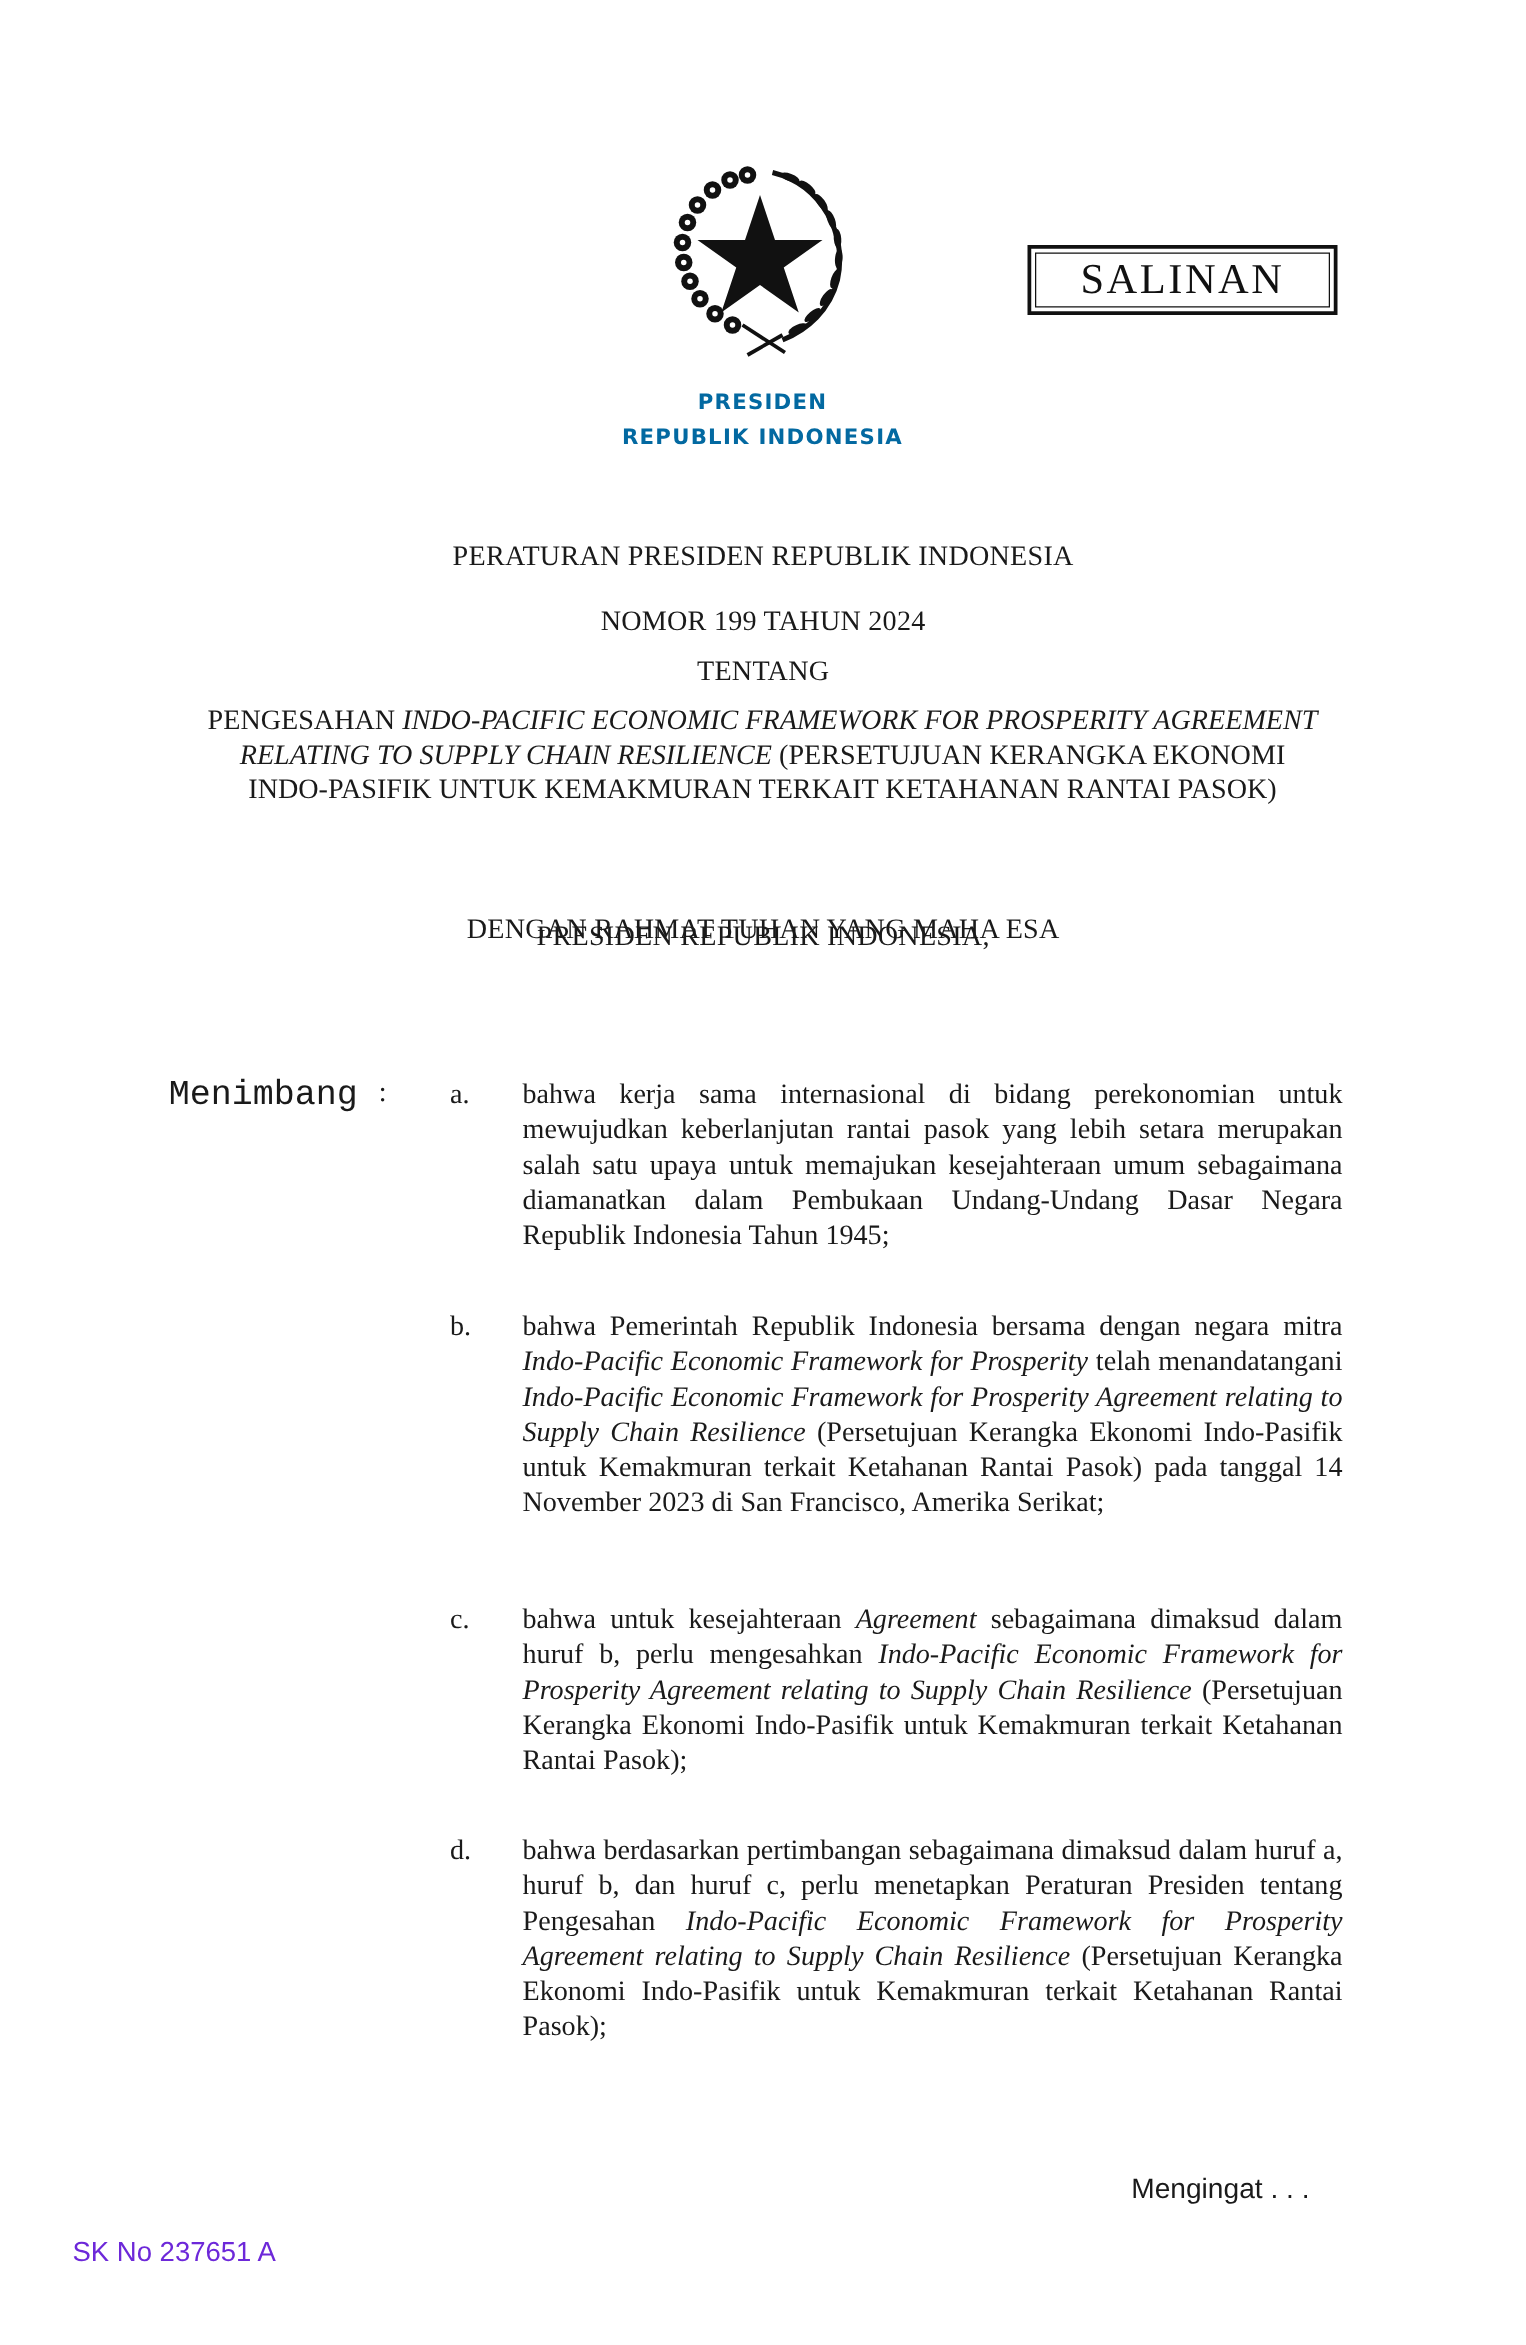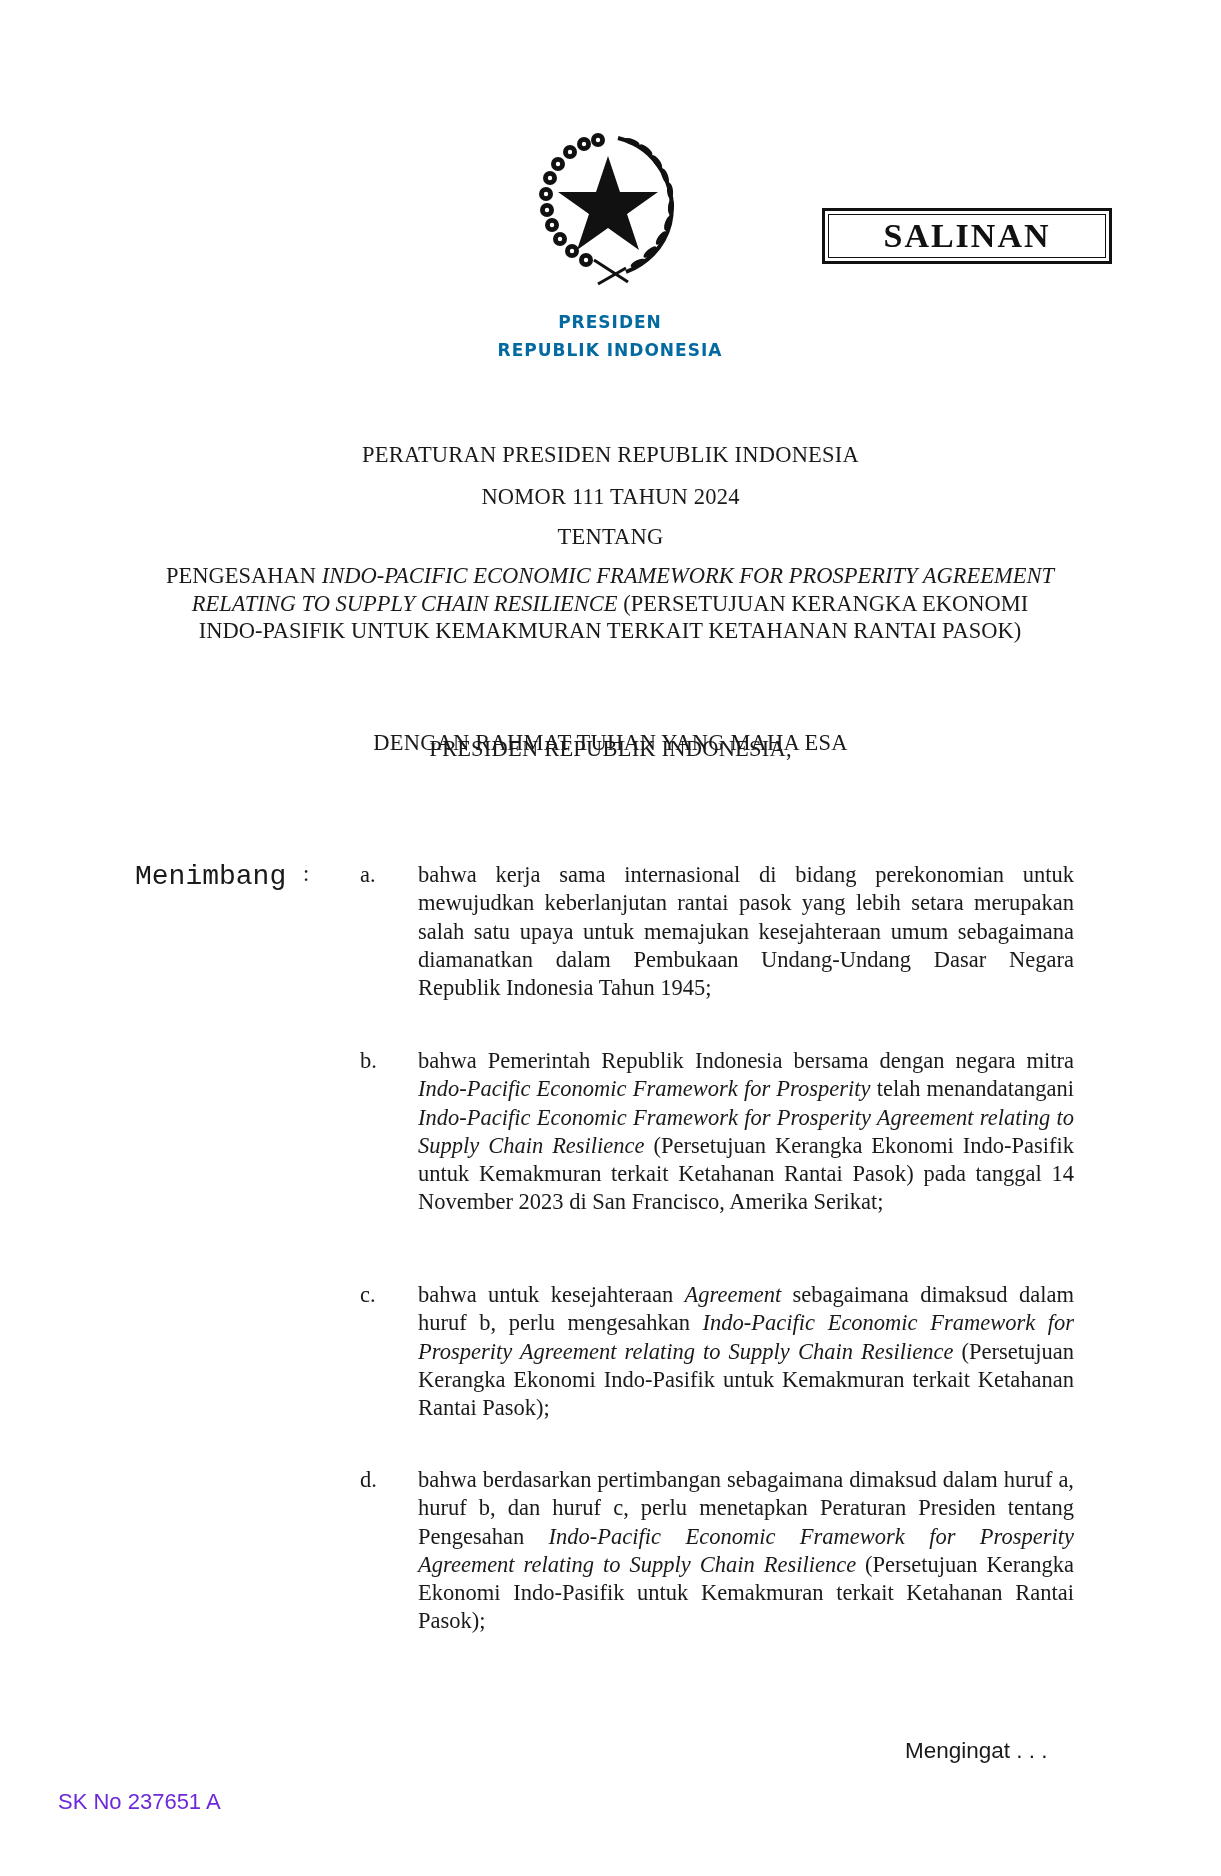--- a/index.html
+++ b/index.html
@@ -17,34 +17,34 @@
     .emblem-caption {
       left: 430px; width: 360px; text-align: center;
       font-family: "DejaVu Sans", "Liberation Sans", sans-serif;
       font-weight: bold; font-size: 17px; letter-spacing: 1px;
       color: #0369a1;
     }
     .cap1 { top: 312px; }
     .cap2 { top: 340px; }
 
     .salinan {
-      left: 822px; top: 208px; width: 290px; height: 56px;
+      left: 822px; top: 196px; width: 248px; height: 56px;
       border: 3px solid #111; box-sizing: border-box;
       outline: 1px solid #111; outline-offset: -7px;
       display: flex; align-items: center; justify-content: center;
       font-family: "Liberation Serif", "DejaVu Serif", serif;
-      font-weight: bold; font-size: 34px; letter-spacing: 2px; color: #111;
+      font-weight: normal; font-size: 34px; letter-spacing: 2px; color: #111;
     }
 
     .center-line {
       left: 100px; width: 1021px; text-align: center;
       font-family: "Liberation Serif", "DejaVu Serif", serif;
       font-size: 22.5px; color: #1a1a1a; letter-spacing: 0.2px;
     }
-    .t1 { top: 442px; }
+    .t1 { top: 432px; }
     .t2 { top: 484px; }
     .t3 { top: 524px; }
 
     .title-block {
       left: 160px; top: 562px; width: 900px; text-align: center;
       font-family: "Liberation Serif", "DejaVu Serif", serif;
       font-size: 22.5px; line-height: 27.5px; color: #1a1a1a;
     }
     .title-block i { font-style: italic; }
 
@@ -143,21 +143,21 @@
     <line x1="98" y1="140" x2="70" y2="156" stroke="#111" stroke-width="3"></line>
   </svg>
 </div>
 
 <div class="abs emblem-caption cap1">PRESIDEN</div>
 <div class="abs emblem-caption cap2">REPUBLIK INDONESIA</div>
 
 <div class="abs salinan">SALINAN</div>
 
 <div class="abs center-line t1">PERATURAN PRESIDEN REPUBLIK INDONESIA</div>
-<div class="abs center-line t2">NOMOR 111 TAHUN 2024</div>
+<div class="abs center-line t2">NOMOR 199 TAHUN 2024</div>
 <div class="abs center-line t3">TENTANG</div>
 
 <div class="abs title-block">
   <span>PENGESAHAN </span><i>INDO-PACIFIC ECONOMIC FRAMEWORK FOR PROSPERITY AGREEMENT RELATING TO SUPPLY CHAIN RESILIENCE</i><span> (PERSETUJUAN KERANGKA EKONOMI INDO-PASIFIK UNTUK KEMAKMURAN TERKAIT KETAHANAN RANTAI PASOK)</span>
 </div>
 
 <div class="abs center-line t4">DENGAN RAHMAT TUHAN YANG MAHA ESA</div>
 <div class="abs center-line t5">PRESIDEN REPUBLIK INDONESIA,</div>
 
 <div class="abs menimbang-label">Menimbang</div>

